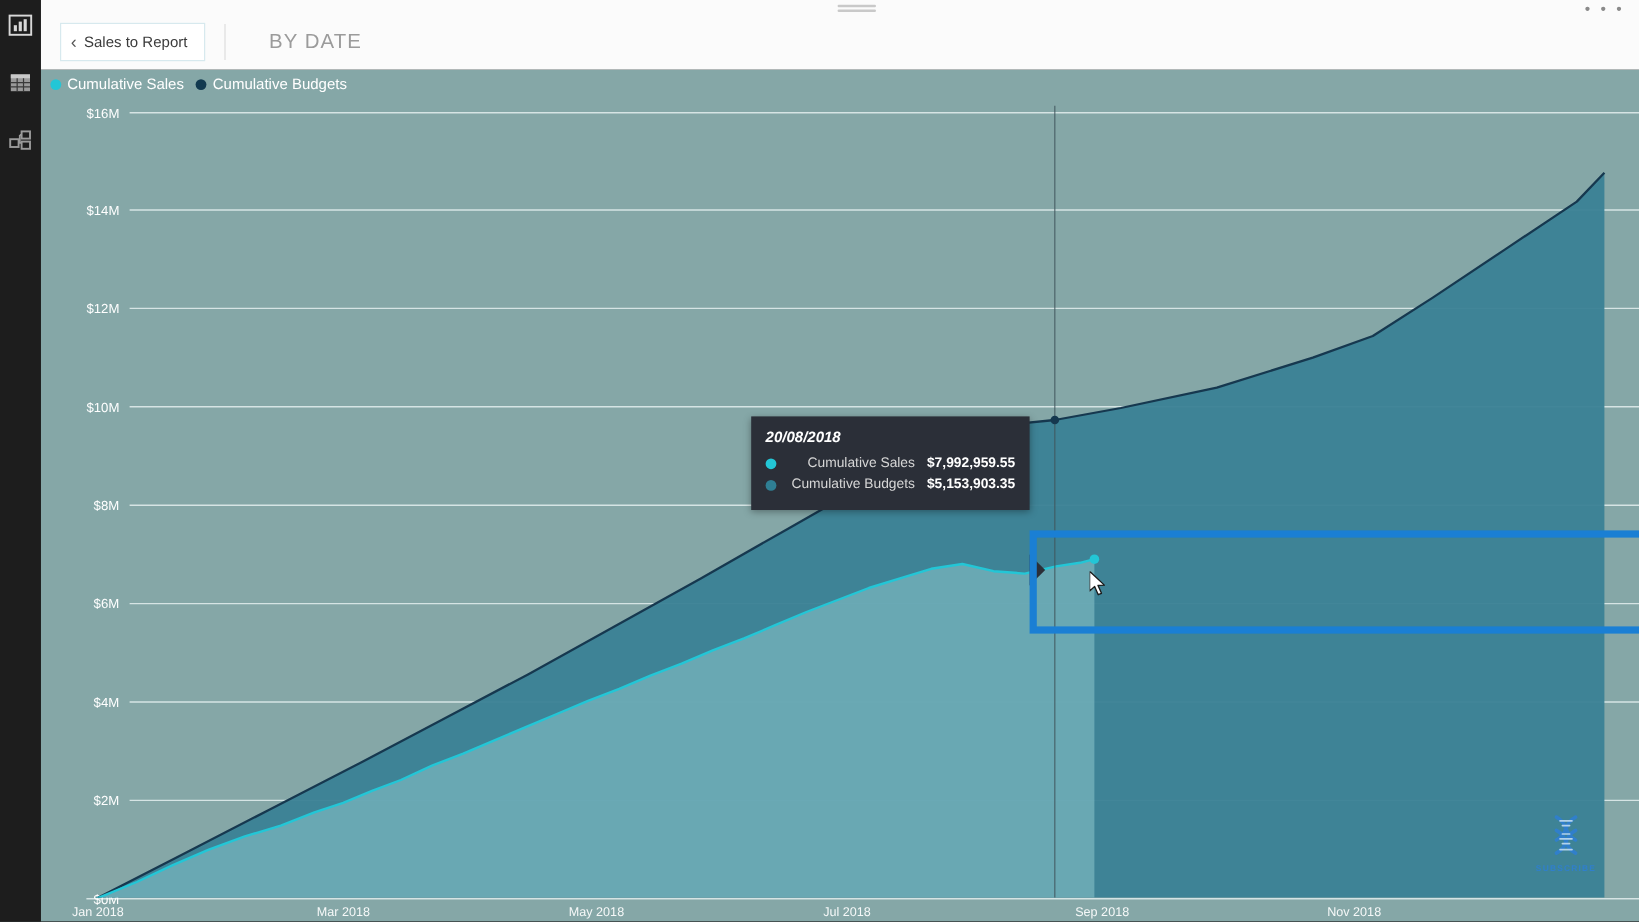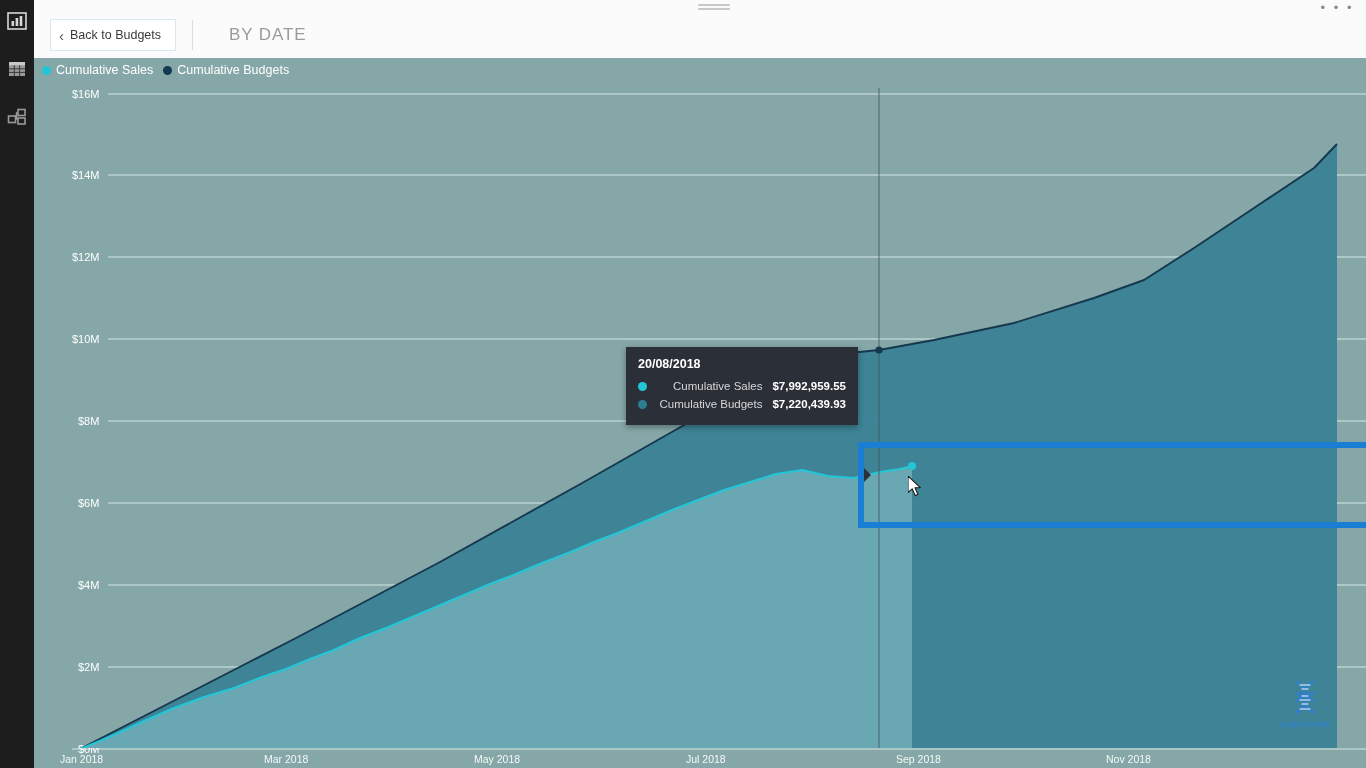--- a/index.html
+++ b/index.html
@@ -70,21 +70,21 @@
   #watermark .wm-txt {
     font-size:7px; font-weight:bold; letter-spacing:1px; color:#2f7fd0; margin-top:1px;
   }
 
   
   #tooltip {
     position:absolute; left:592px; top:289px; width:232px; padding:10px 12px 12px 12px;
     background:#2b2f38; color:#e9e9e9; z-index:12;
     box-shadow:0 2px 6px rgba(0,0,0,.35);
   }
-  #tooltip .tt-date { font-size:12.5px; font-weight:bold; color:#ffffff; margin-bottom:6px; }
+  #tooltip .tt-date { font-size:12.5px; font-weight:bold; color:#ffffff; margin-bottom:6px;font-style:italic; }
   .tt-row { display:flex; align-items:center; font-size:11.5px; line-height:18px; }
   .tt-row .tt-dot { width:9px; height:9px; border-radius:50%; flex:0 0 9px; margin-right:8px; }
   .tt-row .tt-name { flex:1 1 auto; text-align:right; color:#d6d6d6; padding-right:10px; white-space:nowrap; }
   .tt-row .tt-val { font-weight:bold; color:#ffffff; white-space:nowrap; }
   #tt-tail {
     position:absolute; left:824px; top:404px; width:0; height:0; z-index:12;
     border-top:13px solid transparent; border-bottom:13px solid transparent;
     border-left:13px solid #2b2f38;
   }
 
@@ -140,21 +140,21 @@
     <div id="drag-handle">
       <i></i>
         <i></i>
     </div>
 
     <div id="kebab">• • •</div>
 
     <div id="hdr-row">
       <div id="back-btn">
         <span class="chev">‹</span>
-        <span>Back to Budgets</span>
+        <span>Sales to Report</span>
       </div>
       <div id="hdr-sep"></div>
       <div id="report-sub">BY DATE</div>
     </div>
   </div>
 
   <div id="canvas">
 
     <div id="legend">
       <div class="lg-item">
@@ -271,21 +271,21 @@
     <div id="tooltip">
       <div class="tt-date">20/08/2018</div>
       <div class="tt-row">
         <span class="tt-dot" style="background:#23c6d6"></span>
         <span class="tt-name">Cumulative Sales</span>
         <span class="tt-val">$7,992,959.55</span>
       </div>
       <div class="tt-row">
         <span class="tt-dot" style="background:#2f7f94"></span>
         <span class="tt-name">Cumulative Budgets</span>
-        <span class="tt-val">$7,220,439.93</span>
+        <span class="tt-val">$5,153,903.35</span>
       </div>
     </div>
     <div id="tt-tail"></div>
 
     <div id="sel-rect"></div>
 
     <div id="cursor">
       <svg width="15" height="22" viewBox="0 0 15 22">
         <polygon points="0,0 0,16.5 4.2,12.8 7.2,19.6 9.9,18.4 7.0,11.8 12.3,11.6" fill="#ffffff" stroke="#1a1a1a" stroke-width="1.1" stroke-linejoin="round"></polygon>
       </svg>

